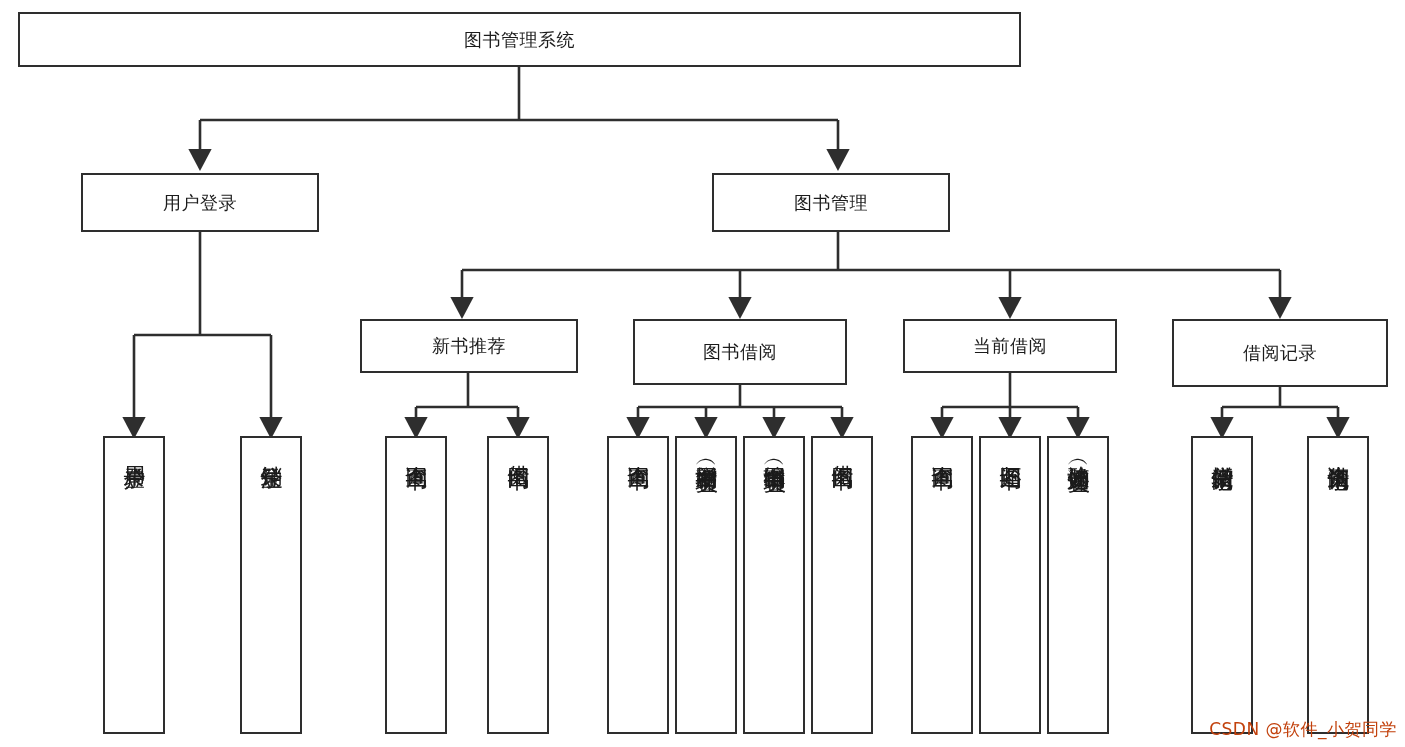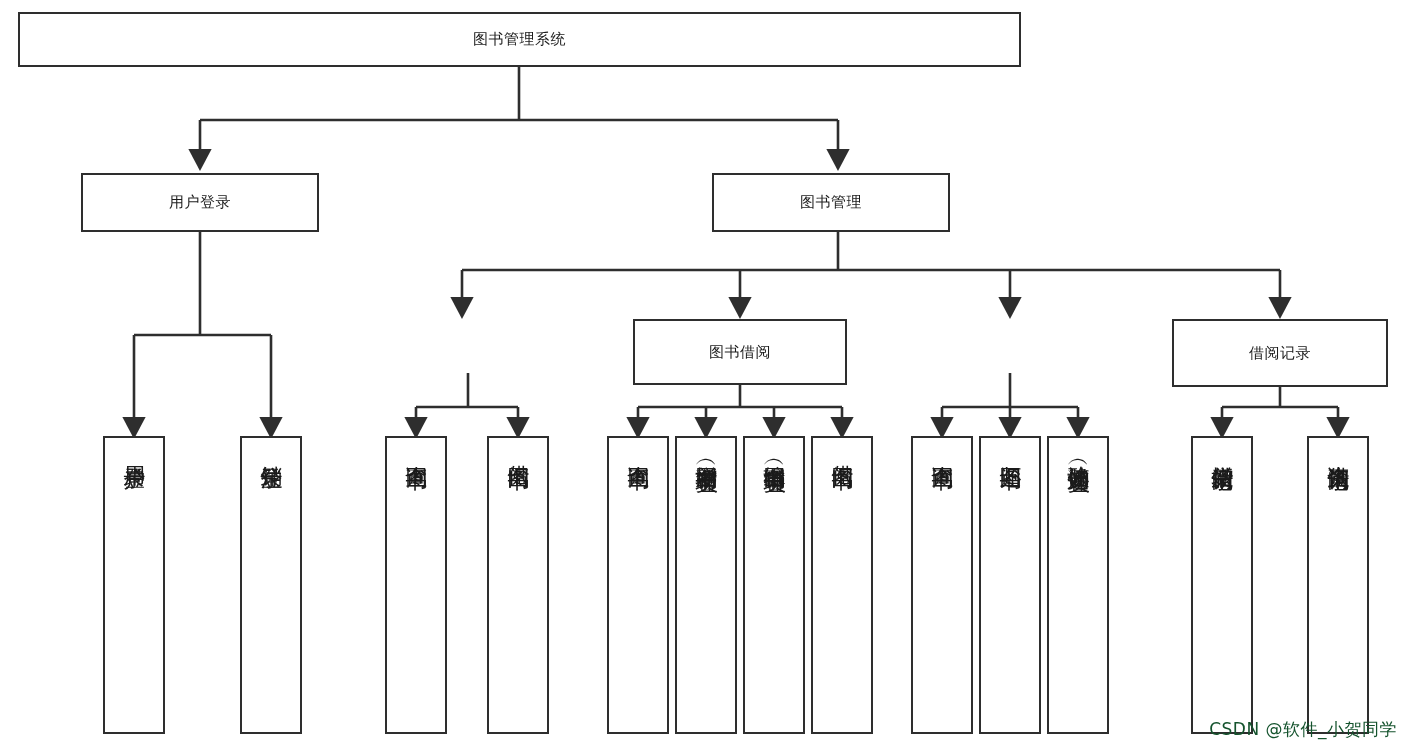--- a/index.html
+++ b/index.html
@@ -28,21 +28,21 @@
     position: absolute;
     box-sizing: border-box;
     background: #ffffff;
     border: 2px solid #2e2e2e;
     display: flex;
     align-items: center;
     justify-content: center;
     color: #1b1b1b;
   }
   .node.horiz {
-    font-size: 15px;
+    font-size: 18px;
     line-height: 1.1;
     letter-spacing: 0.5px;
   }
   .node.vert {
     padding-top: 10px;
     align-items: flex-start;
     justify-content: center;
   }
   .vert-text {
     writing-mode: vertical-rl;
@@ -51,21 +51,21 @@
     line-height: 1.22;
     letter-spacing: 1px;
     white-space: nowrap;
     color: #1b1b1b;
   }
   .watermark {
     position: absolute;
     right: 8px;
     bottom: 6px;
     font-size: 17px;
-    color: #14532d;
+    color: #c2410c;
     letter-spacing: 0.5px;
     white-space: nowrap;
     pointer-events: none;
   }
 </style>
 </head>
 <body>
 
 <div id="canvas">
 
@@ -123,22 +123,28 @@
     <span>图书管理系统</span>
   </div>
 
   <div class="node horiz" style="left:81px; top:173px; width:238px; height:59px;">
     <span>用户登录</span>
   </div>
   <div class="node horiz" style="left:712px; top:173px; width:238px; height:59px;justify-content:center;">
     <span>图书管理</span>
   </div>
 
+  <div class="node horiz" style="left:360px; top:319px; width:218px; height:54px;">
+    <span>新书推荐</span>
+  </div>
   <div class="node horiz" style="left:633px; top:319px; width:214px; height:66px;">
     <span>图书借阅</span>
+  </div>
+  <div class="node horiz" style="left:903px; top:319px; width:214px; height:54px;">
+    <span>当前借阅</span>
   </div>
   <div class="node horiz" style="left:1172px; top:319px; width:216px; height:68px;">
     <span>借阅记录</span>
   </div>
 
   <div class="node vert" style="left:103px; top:436px; width:62px; height:298px;">
     <span class="vert-text">用户登录</span>
   </div>
   <div class="node vert" style="left:240px; top:436px; width:62px; height:298px;">
     <span class="vert-text">注销登录</span>

